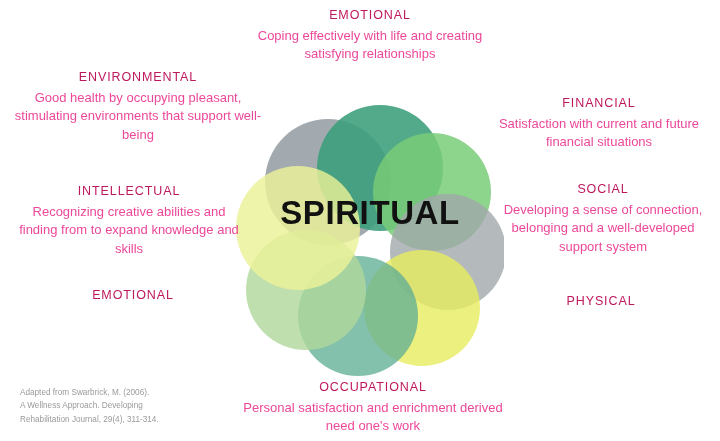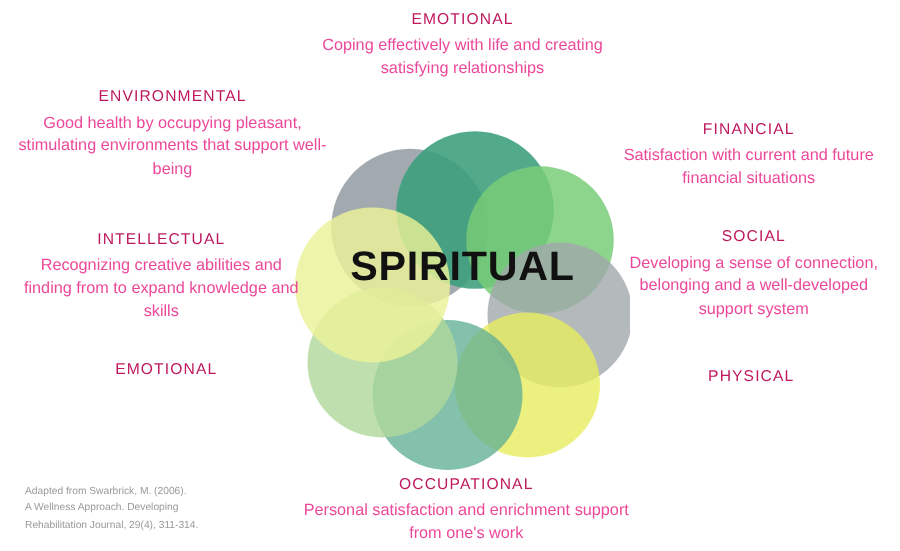--- a/index.html
+++ b/index.html
@@ -144,20 +144,20 @@
   <div class="label-title">SOCIAL</div>
   <div class="label-desc">Developing a sense of connection, belonging and a well-developed support system</div>
 </div>
 
 <div class="label-block ctr" id="label-spiritual">
   <div class="label-title">PHYSICAL</div>
 </div>
 
 <div class="label-block ctr" id="label-occupational">
   <div class="label-title">OCCUPATIONAL</div>
-  <div class="label-desc">Personal satisfaction and enrichment support from one's work</div>
+  <div class="label-desc">Personal satisfaction and enrichment derived need one's work</div>
 </div>
 
 <div id="citation">
   <div>Adapted from Swarbrick, M. (2006).</div>
   <div>A Wellness Approach. Developing</div>
   <div>Rehabilitation Journal, 29(4), 311-314.</div>
 </div>
 
 </body></html>

